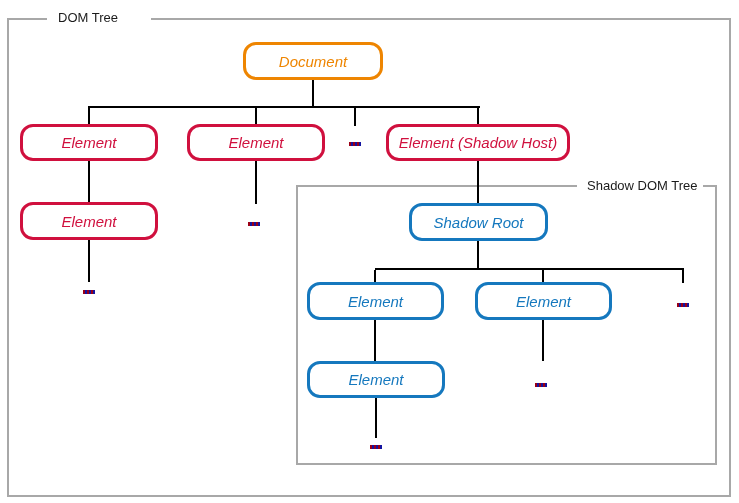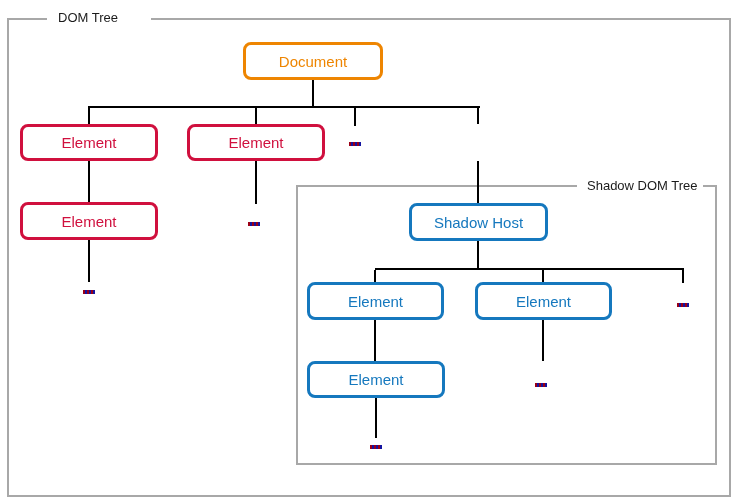--- a/index.html
+++ b/index.html
@@ -21,23 +21,24 @@
     color:#1b1b1b;
     font-size:13px;
     white-space:nowrap;
   }
   .line { position:absolute; background:#000000; }
   .node {
     position:absolute;
     box-sizing:border-box;
     display:flex; align-items:center; justify-content:center;
     background:#ffffff;
-    border-radius:8px;
+    border-radius:13px;
     font-size:15px;
     white-space:nowrap;
+    font-style:italic;
   }
   .node.orange { border:3px solid #EE8501; color:#EE8501; }
   .node.red    { border:3px solid #D0103E; color:#D0103E; }
   .node.blue   { border:3px solid #1578BE; color:#1578BE; }
   .dash {
     position:absolute;
     width:12px; height:4px;
     background:repeating-linear-gradient(90deg,#9b0016 0 2px,#1414a0 2px 4px);
   }
 </style>
@@ -79,24 +80,25 @@
   <div class="dash" style="left:677px;top:303px;"></div>
   <div class="dash" style="left:535px;top:383px;"></div>
   <div class="dash" style="left:370px;top:445px;"></div>
 
   <div class="node orange" style="left:243px;top:42px;width:140px;height:38px;">Document</div>
 
   <div class="node red" style="left:20px;top:124px;width:138px;height:37px;">Element</div>
 
   <div class="node red" style="left:187px;top:124px;width:138px;height:37px;">Element</div>
 
+  <div class="node red" style="left:386px;top:124px;width:184px;height:37px;">Element (Shadow Host)</div>
 
   <div class="node red" style="left:20px;top:202px;width:138px;height:38px;">Element</div>
 
-  <div class="node blue" style="left:409px;top:203px;width:139px;height:38px;">Shadow Host</div>
+  <div class="node blue" style="left:409px;top:203px;width:139px;height:38px;">Shadow Root</div>
 
   <div class="node blue" style="left:307px;top:282px;width:137px;height:38px;">Element</div>
 
   <div class="node blue" style="left:475px;top:282px;width:137px;height:38px;">Element</div>
 
   <div class="node blue" style="left:307px;top:361px;width:138px;height:37px;">Element</div>
 
 </div>
 
 </body></html>

